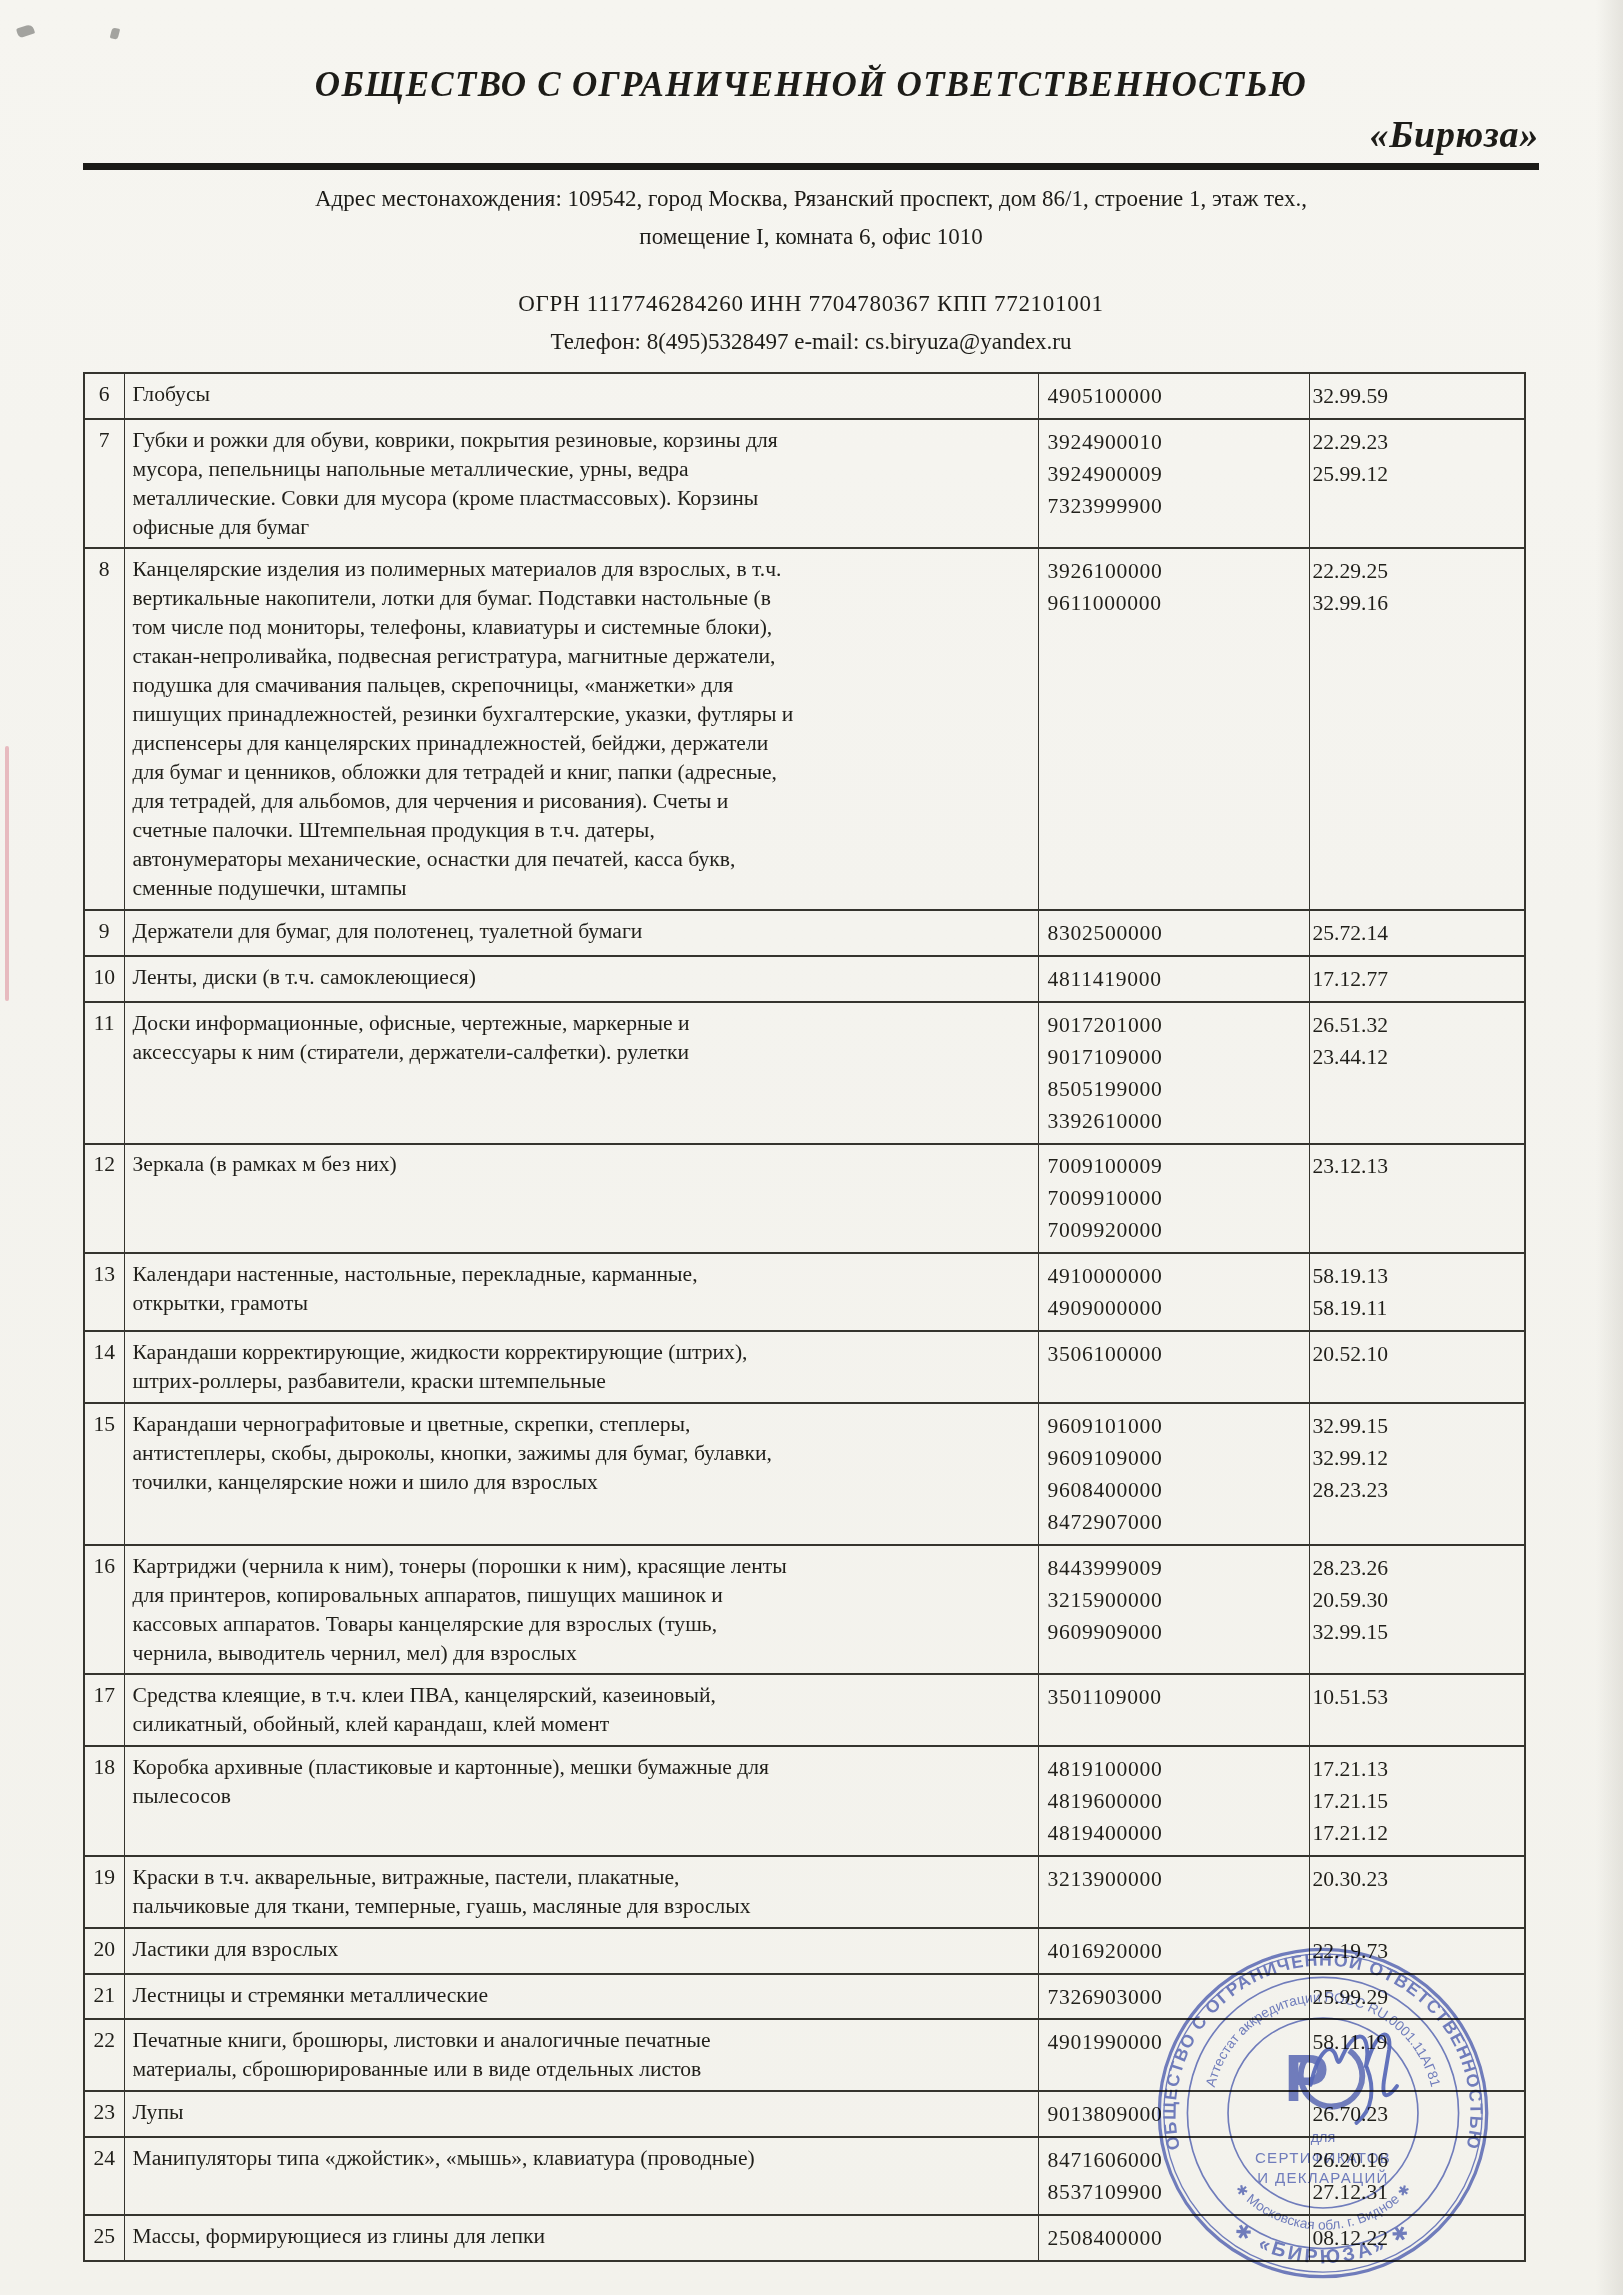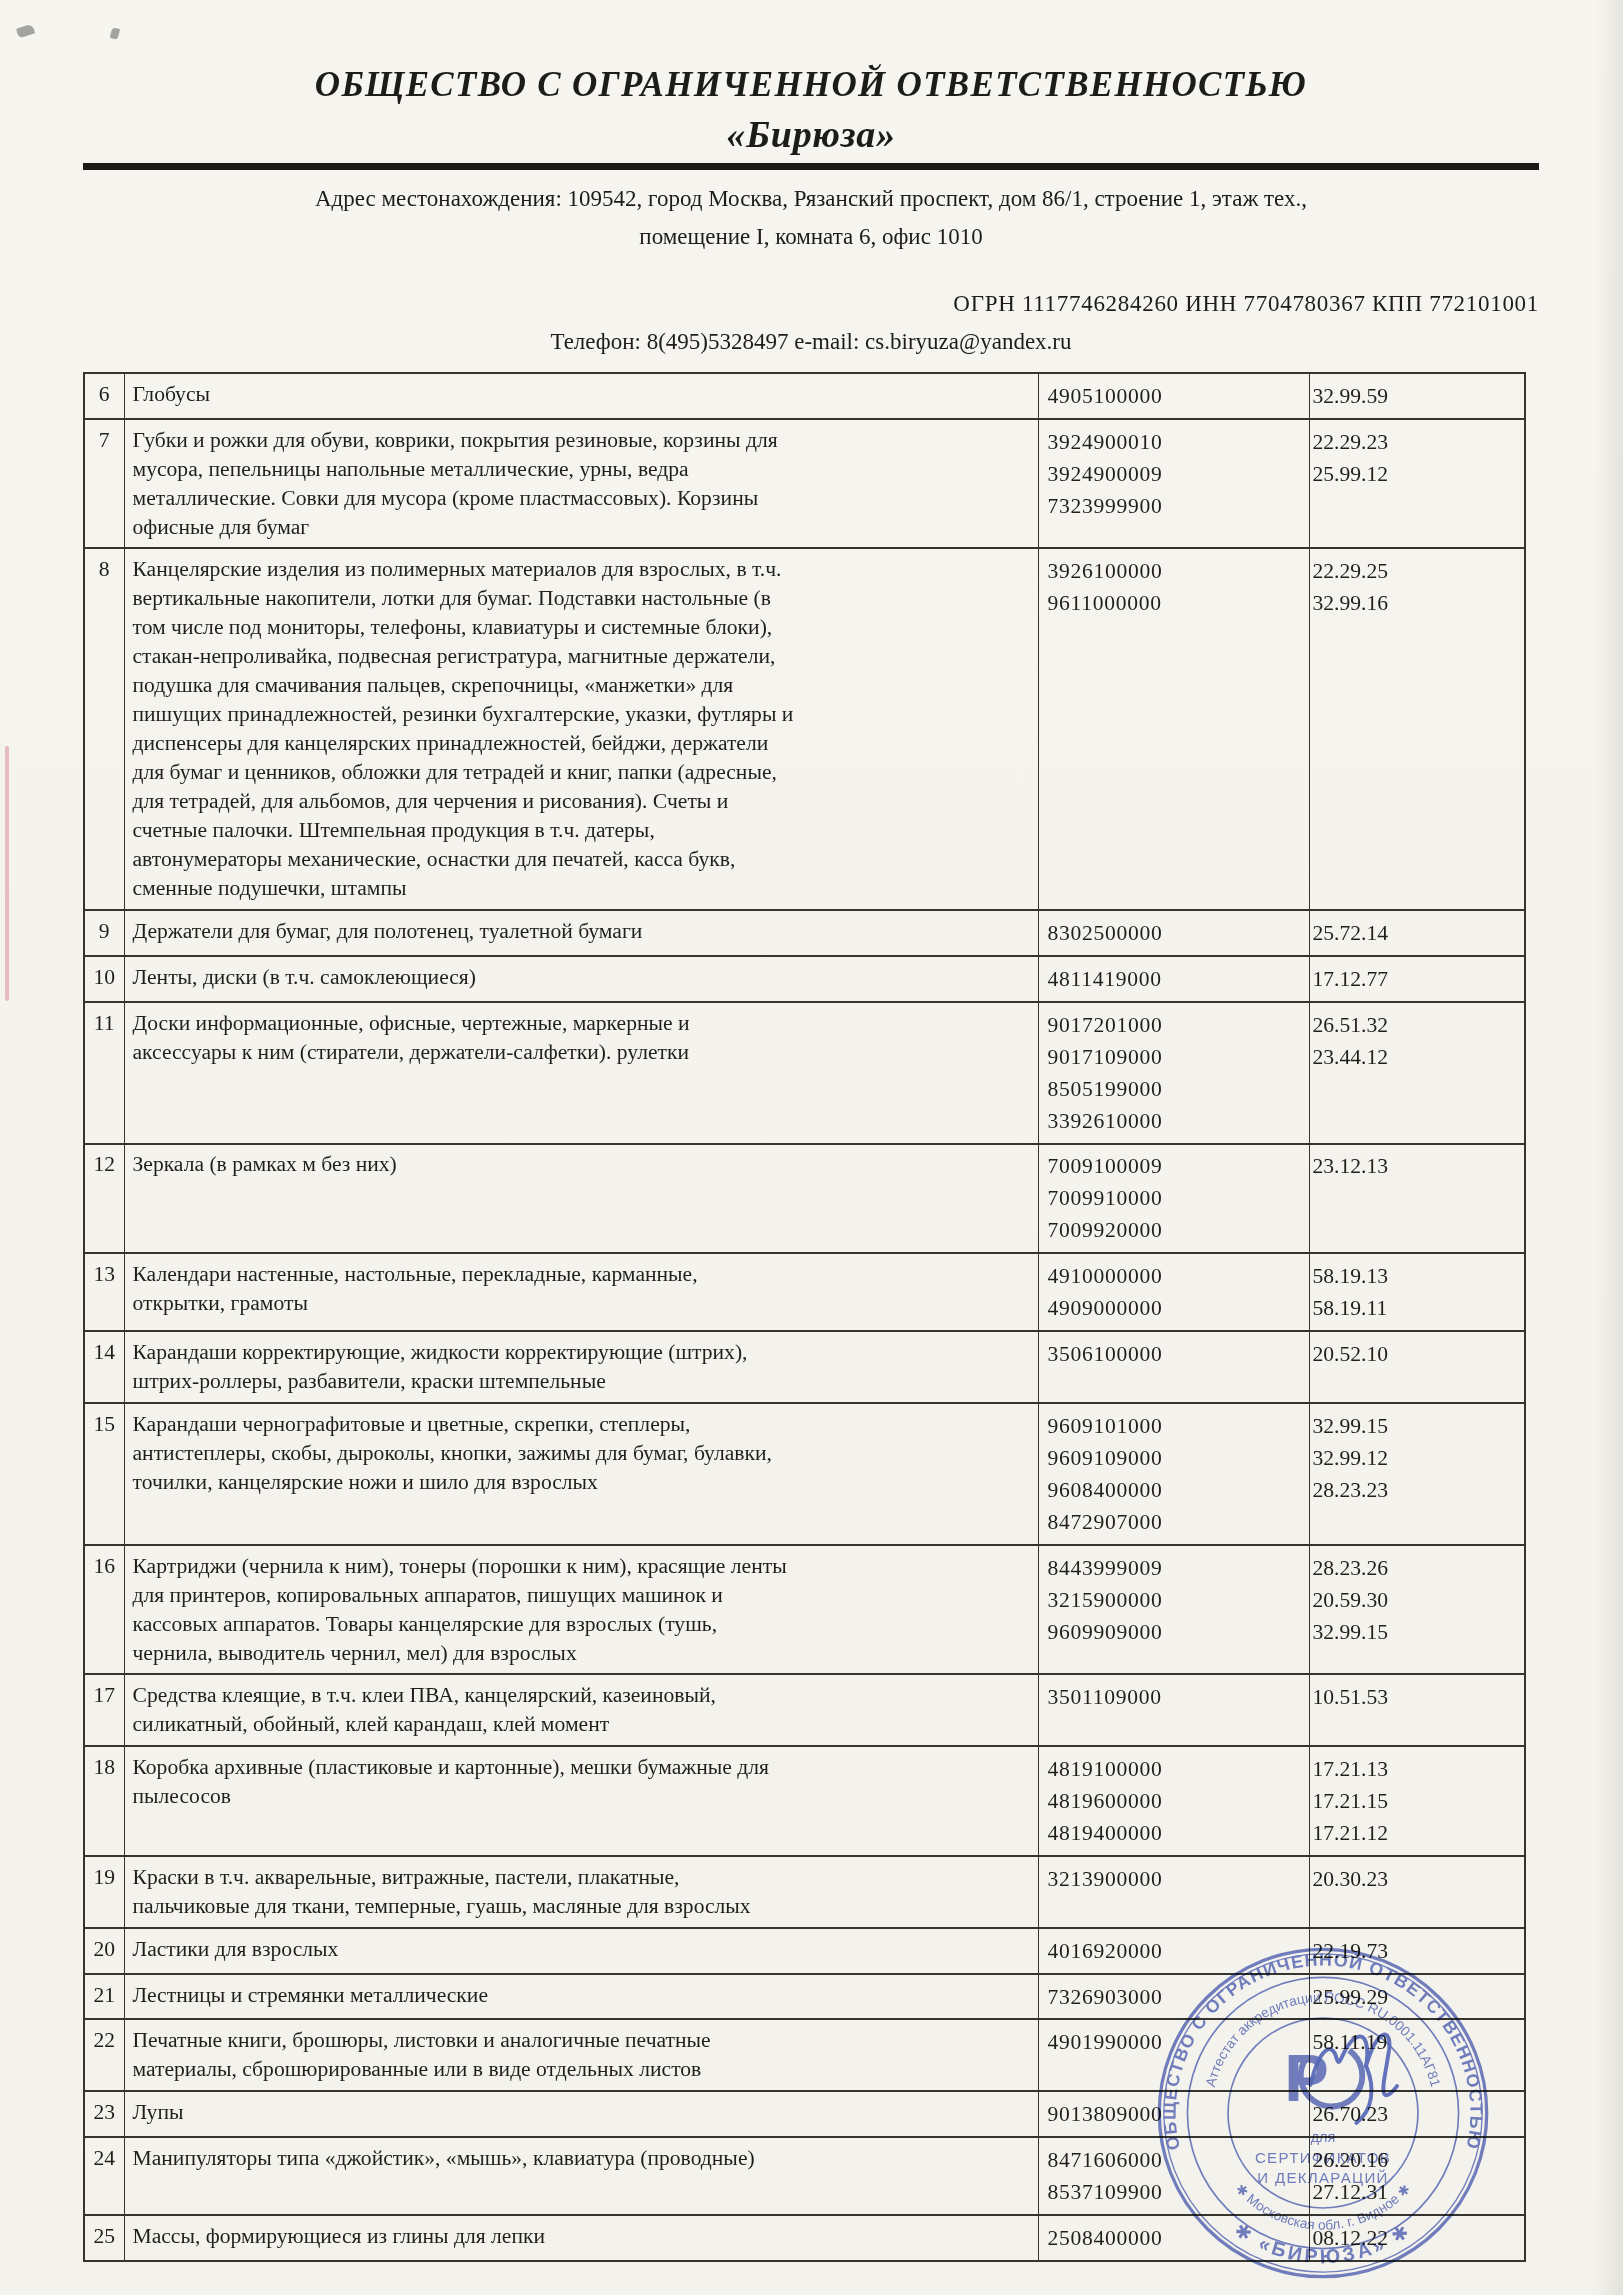--- a/index.html
+++ b/index.html
@@ -20,26 +20,26 @@
     color:var(--ink);
   }
   .content{position:absolute;left:83px;top:0;width:1456px;}
   .letterhead{text-align:center;}
   .org-type{
     margin-top:65px;
     font-size:35px;font-weight:bold;font-style:italic;letter-spacing:1.3px;
   }
   .org-name{
     margin-top:6.5px;
-    font-size:38px;font-weight:bold;font-style:italic;letter-spacing:0.7px;
+    font-size:38px;font-weight:bold;font-style:italic;letter-spacing:0.7px;text-align:right;
   }
   .rule{height:6.5px;background:#1b1a17;margin-top:7.9px;}
   .addr{font-size:23px;line-height:38px;}
   .addr.first{margin-top:10.5px;}
-  .addr.reg{margin-top:29px;letter-spacing:0.7px;text-align:right;}
+  .addr.reg{margin-top:29px;letter-spacing:0.7px;}
   .table-wrap{position:relative;margin-top:10.5px;width:1441px;}
   table.grid{
     border-collapse:collapse;width:1441px;table-layout:fixed;
     font-size:21.6px;color:#201f1a;
   }
   table.grid td{
     border:1.3px solid var(--line);
     vertical-align:top;
     padding-top:5.9px;padding-bottom:5.9px;
   }

